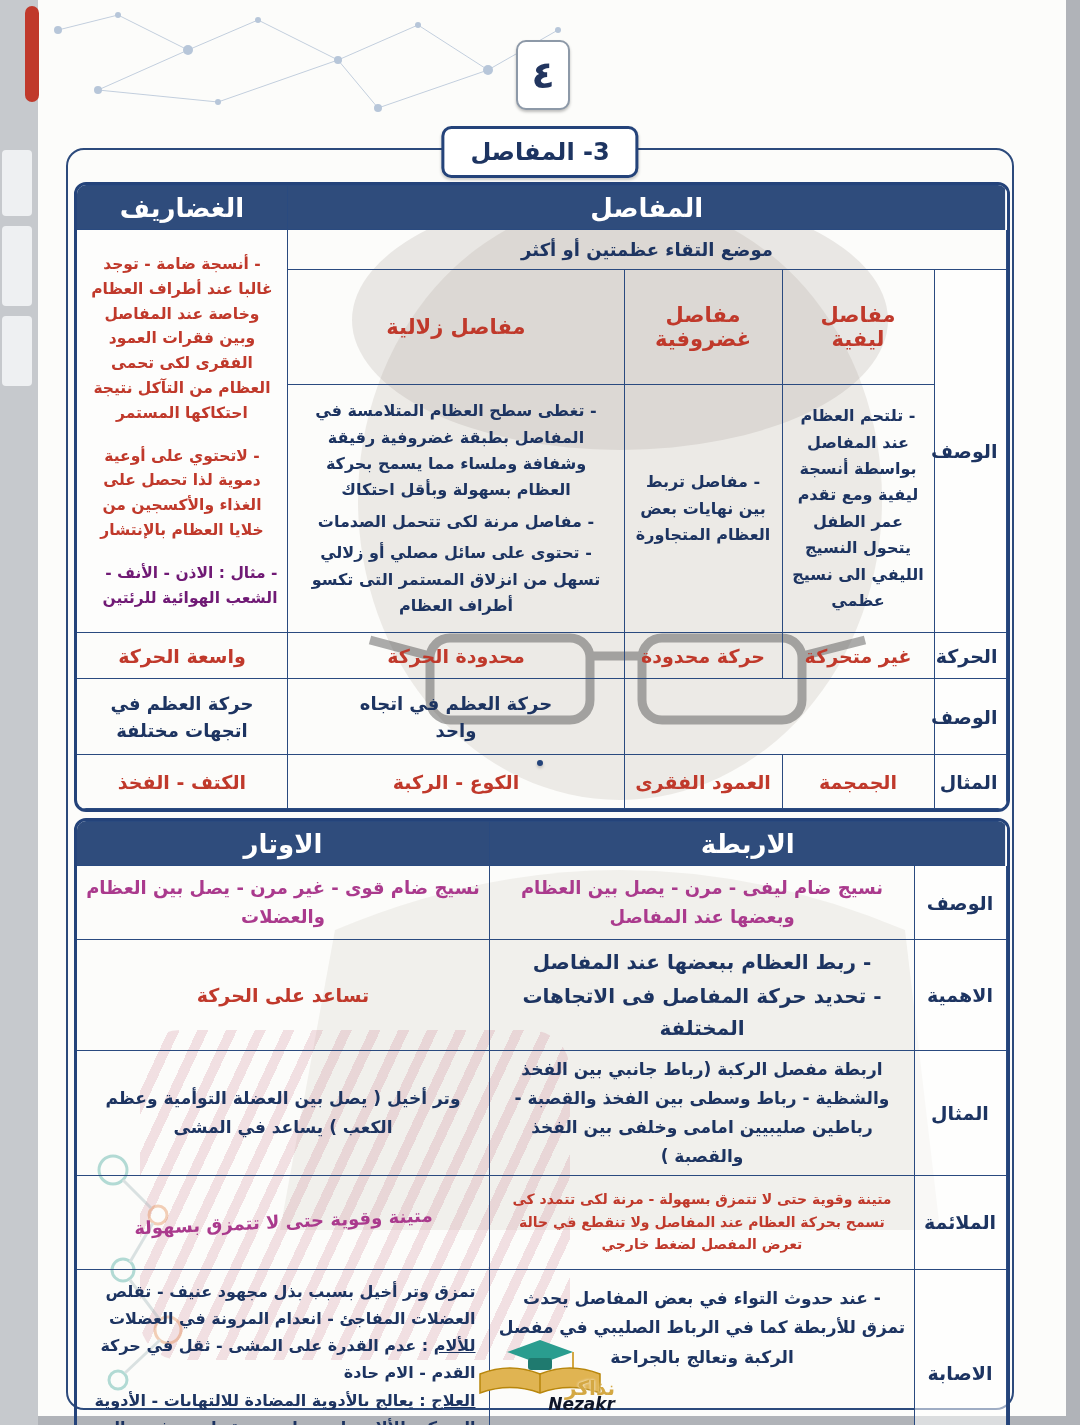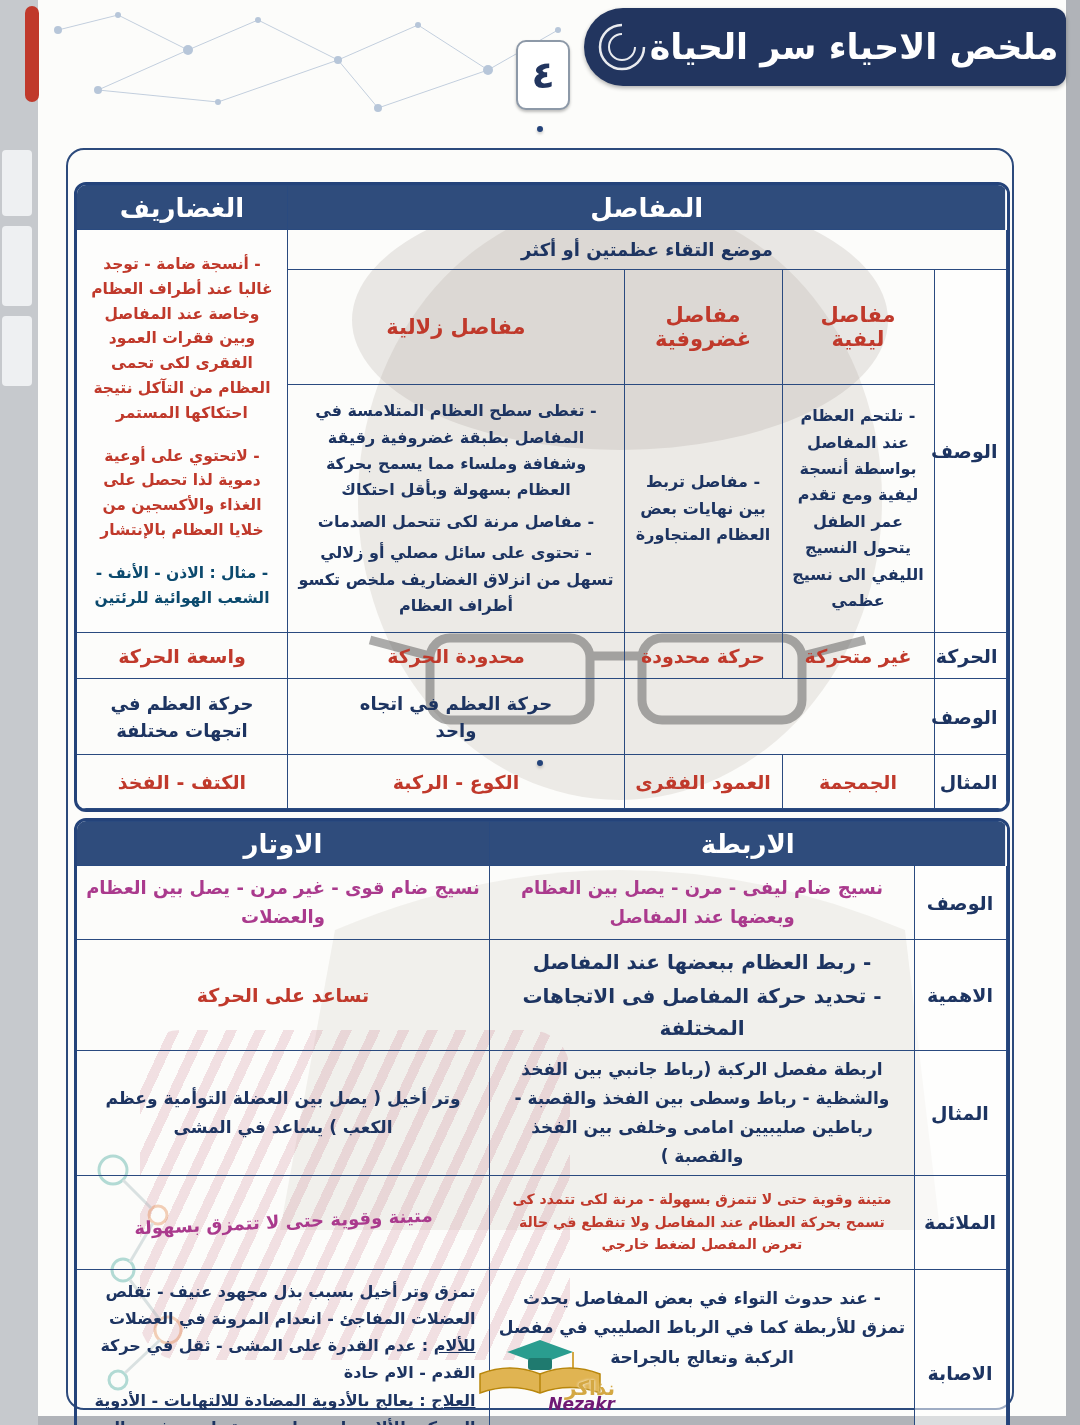--- a/index.html
+++ b/index.html
@@ -51,41 +51,41 @@
   tr.r-type { height:54px; } .tname { color:#c0392b; font-size:21px; }
   tr.r-desc1 { height:248px; } .jdesc { color:#1d3461; font-size:16px; line-height:1.65; }
   .jdesc div { margin:5px 0; }
   tr.r-move { height:46px; } .move { color:#c0392b; font-size:19px; }
   tr.r-mdesc { height:76px; } .mdesc { color:#1d3461; font-size:18px; line-height:1.5; }
   .mdesc-syn { padding:0 70px; }
   tr.r-ex { height:54px; } .ex { color:#c0392b; font-size:19px; }
   .lbl { color:#1d3461; font-size:19px; background:rgba(255,255,255,.55); }
   .cart-desc { color:#c0392b; font-size:15.5px; line-height:1.6; vertical-align:middle; background:rgba(255,255,255,.35); }
   .cart-desc div { margin:18px 2px; }
-  .cart-note { color:#0c4a6e; }
+  .cart-note { color:#701a75;text-align:right; }
 
   tr.r2-desc { height:74px; } tr.r2-imp { height:70px; } tr.r2-ex { height:100px; }
   tr.r2-adapt { height:94px; } tr.r2-inj { height:208px; }
   .t2 { font-size:17.5px; line-height:1.6; }
   .lig-desc, .tend-desc { color:#aa3a8d; font-size:18px; }
   .lig-imp { color:#1d3461; font-size:20px; }
   .lig-imp div { margin:2px 0; }
   .tend-imp { color:#c0392b; font-size:19px; }
   .lig-ex, .tend-ex { color:#1d3461; font-size:17px; line-height:1.7; }
   .lig-adapt { color:#c0392b; font-size:14px; line-height:1.6; }
   .tend-adapt { color:#aa3a8d; font-size:18px; }
   .tend-adapt span { display:inline-block; transform:rotate(-2.5deg); }
   .lig-inj { color:#1d3461; font-size:17px; line-height:1.75; vertical-align:top; padding-top:14px; }
   .tend-inj { color:#1d3461; font-size:16px; line-height:1.7; text-align:right; padding:8px 14px; }
   .tend-inj .ul { text-decoration:underline; }
 
   
   .logo { position:absolute; left:465px; top:1336px; width:150px; height:80px; z-index:7; }
   .logo-ar { position:absolute; left:0; right:0; top:40px; color:#d4a843; font-size:20px; text-shadow:0 0 3px #fff; }
-  .logo-en { position:absolute; left:0; right:0; top:58px; color:#701a75; font-size:17px; font-style:italic; }
+  .logo-en { position:absolute; left:0; right:0; top:58px; color:#0f172a; font-size:17px; font-style:italic; }
 </style>
 </head>
 <body>
 
 <div class="canvas">
   <div class="paper"></div>
 
   <div class="left-strip">
     <div class="strip-seg seg1"></div>
     <div class="strip-seg seg2"></div>
@@ -116,27 +116,20 @@
         <circle cx="300" cy="60" r="4"></circle>
         <circle cx="380" cy="25" r="3"></circle>
       <circle cx="450" cy="70" r="5"></circle>
         <circle cx="520" cy="30" r="3"></circle>
         <circle cx="60" cy="90" r="4"></circle>
       <circle cx="180" cy="102" r="3"></circle>
         <circle cx="340" cy="108" r="4"></circle>
     </g>
   </svg>
 
-  <div class="banner">
-    <svg class="banner-swirl" width="60" height="60" viewBox="0 0 60 60">
-      <path d="M52,30 a22,22 0 1,1 -22,-22" fill="none" stroke="#ffffff" stroke-width="2.5" opacity="0.9"></path>
-      <path d="M43,30 a13,13 0 1,1 -13,-13" fill="none" stroke="#ffffff" stroke-width="2" opacity="0.9"></path>
-    </svg>
-    <div class="banner-title">ملخص الاحياء سر الحياة</div>
-  </div>
   <div class="page-num-box">٤</div>
 
   <div class="frame"></div>
 
   <svg class="face" width="740" height="1060" viewBox="0 0 740 1060">
     <ellipse cx="380" cy="150" rx="268" ry="130" fill="#7a6d60" opacity="0.14"></ellipse>
     <ellipse cx="380" cy="330" rx="262" ry="300" fill="#96897c" opacity="0.15"></ellipse>
     <path d="M40,1060 L95,760 Q380,640 665,760 L700,1060 Z" fill="#a79a8c" opacity="0.12"></path>
     <g fill="none" stroke="#4a4a4a" stroke-width="9" opacity="0.45">
       <rect x="190" y="468" width="160" height="82" rx="20"></rect>
@@ -156,20 +149,21 @@
       <circle cx="90" cy="190" r="13" stroke="#e07b39"></circle>
       <circle cx="40" cy="240" r="9" stroke="#2a9d8f"></circle>
       <line x1="45" y1="40" x2="73" y2="68" stroke="#9bb0b5"></line>
       <line x1="75" y1="83" x2="52" y2="122" stroke="#9bb0b5"></line>
       <line x1="52" y1="140" x2="82" y2="180" stroke="#9bb0b5"></line>
       <line x1="82" y1="200" x2="47" y2="233" stroke="#9bb0b5"></line>
     </g>
   </svg>
 
   <div class="badges badges-1">
+    <div class="badge">3- المفاصل</div>
   </div>
 
   <div class="tbl-wrap tbl1">
     <table>
       <colgroup>
           <col style="width:72px">
           <col style="width:152px">
           <col style="width:158px">
           <col style="width:336px">
           <col style="width:212px">
@@ -192,21 +186,21 @@
         <td class="tname">مفاصل ليفية</td>
         <td class="tname">مفاصل غضروفية</td>
         <td class="tname">مفاصل زلالية</td>
       </tr>
       <tr class="r-desc1">
         <td class="jdesc">- تلتحم العظام عند المفاصل بواسطة أنسجة ليفية ومع تقدم عمر الطفل يتحول النسيج الليفي الى نسيج عظمي</td>
         <td class="jdesc">- مفاصل تربط بين نهايات بعض العظام المتجاورة</td>
         <td class="jdesc">
           <div>- تغطى سطح العظام المتلامسة في المفاصل بطبقة غضروفية رقيقة وشفافة وملساء مما يسمح بحركة العظام بسهولة وبأقل احتكاك</div>
           <div>- مفاصل مرنة لكى تتحمل الصدمات</div>
-          <div>- تحتوى على سائل مصلي أو زلالي تسهل من انزلاق الغضاريف ملخص تكسو أطراف العظام</div>
+          <div>- تحتوى على سائل مصلي أو زلالي تسهل من انزلاق المستمر التى تكسو أطراف العظام</div>
         </td>
       </tr>
       <tr class="r-move">
         <td class="lbl">الحركة</td>
         <td class="move">غير متحركة</td>
         <td class="move">حركة محدودة</td>
         <td class="move">محدودة الحركة</td>
         <td class="move">واسعة الحركة</td>
       </tr>
       <tr class="r-mdesc">

